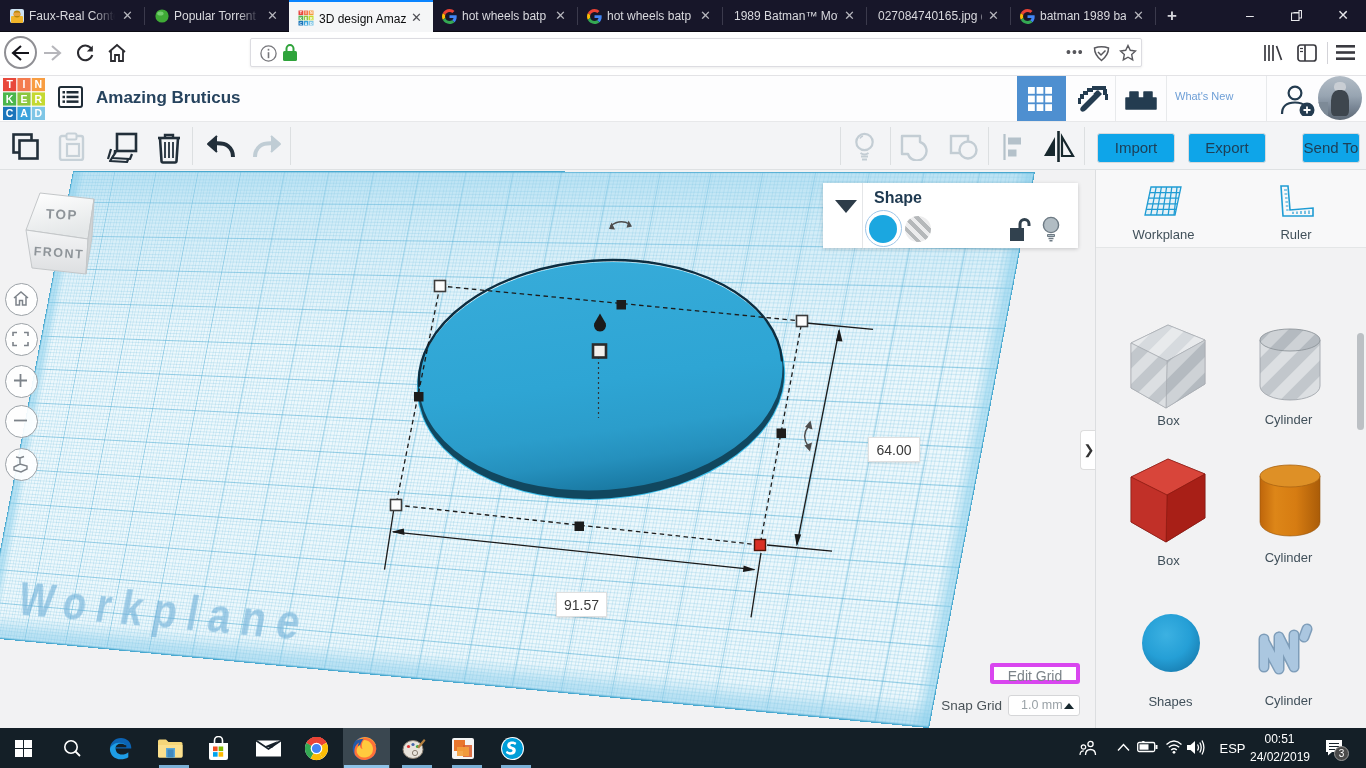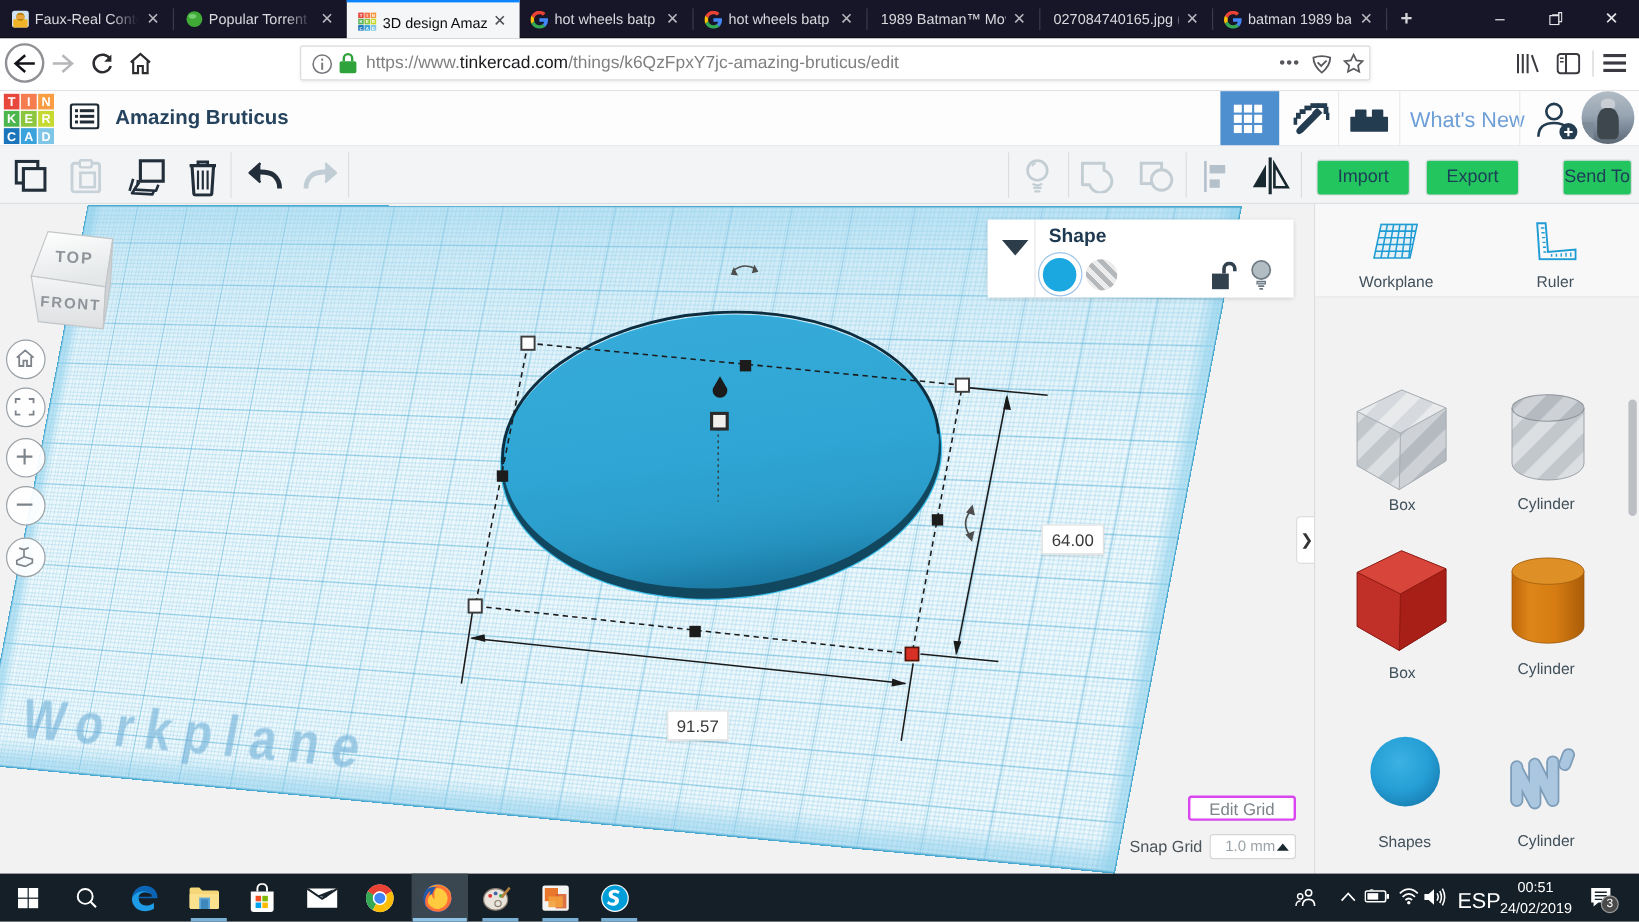--- a/index.html
+++ b/index.html
@@ -30,26 +30,26 @@
 #urlbar{position:absolute;left:250px;top:38px;width:892px;height:29px;background:#fff;border:1px solid #dcdce1;border-radius:2px;box-shadow:0 1px 3px rgba(0,0,0,.08)}
 .urltext{position:absolute;left:54px;top:6px;font-size:14.5px;color:#808083;white-space:nowrap}
 .urltext b{color:#1a1a1e;font-weight:normal}
 
 
 #tchead{position:absolute;left:0;top:76px;width:1366px;height:46px;background:#fdfdfe;border-bottom:1px solid #e7e8ea}
 #tclogo{position:absolute;left:3px;top:78px;width:42px;height:42px}
 #docname{position:absolute;left:96px;top:88px;font-size:17px;font-weight:bold;color:#26435e}
 .hsep{position:absolute;top:0;width:1px;height:45px;background:#e8eaec}
 #gridbtn{position:absolute;left:1017px;top:76px;width:49px;height:45px;background:#4e8fd0}
-#whatsnew{position:absolute;left:1175px;top:90px;font-size:18px;color:#6d9ed6}
+#whatsnew{position:absolute;left:1175px;top:90px;font-size:11px;color:#6d9ed6}
 
 
 #toolbar{position:absolute;left:0;top:122px;width:1366px;height:48px;background:#f3f4f6;border-bottom:1px solid #dee1e3}
 .tsep{position:absolute;top:5px;width:1px;height:38px;background:#dcdfe1}
-.tbtn{position:absolute;top:133px;height:30px;border:1px solid #d7dadd;border-radius:3px;background:#22c55e;color:#1d4058;font-size:15px;text-align:center;line-height:28px}
+.tbtn{position:absolute;top:133px;height:30px;border:1px solid #d7dadd;border-radius:3px;background:#0ea5e9;color:#1d4058;font-size:15px;text-align:center;line-height:28px}
 
 
 #canvas{position:absolute;left:0;top:170px;width:1095px;height:558px;background:#f2f2f3;overflow:hidden}
 #plane{position:absolute;left:0;top:-170px;width:1000px;height:470px;transform-origin:0 0;
 transform:matrix3d(0.795346, -0.026695, 0.000000, -0.000161, -0.190822, 0.991239, 0.000000, -0.000002, 0.000000, 0.000000, 1.000000, 0.000000, 73.000000, 171.000000, 0.000000, 1.000000);
 background:
  linear-gradient(0deg, rgba(170,215,238,0.18) 0 100%, rgba(170,215,238,0.18) 100%),
  linear-gradient(90deg, rgba(130,205,235,0.55) 0 5px, rgba(130,205,235,0) 14px),
  linear-gradient(270deg, rgba(130,205,235,0.55) 0 5px, rgba(130,205,235,0) 14px),
  linear-gradient(0deg, rgba(125,200,233,0.5) 0 6px, rgba(125,200,233,0.25) 14px, rgba(125,200,233,0) 24px),
@@ -61,21 +61,21 @@
  #fcffff;
 border:1px solid #49a8cf}
 #wmark{position:absolute;left:34px;top:400px;font-size:46px;font-weight:bold;color:rgba(110,175,215,0.6);letter-spacing:12px}
 
 
 .cbtn{position:absolute;width:33px;height:33px;border:1.5px solid #9aa0a5;border-radius:50%;background:rgba(255,255,255,0.92)}
 
 
 #shapepanel{position:absolute;left:823px;top:13px;width:255px;height:65px;background:#fff;box-shadow:0 1px 4px rgba(0,0,0,0.18)}
 
-#editgrid{position:absolute;left:990px;top:493px;width:90px;height:21px;background:#fff;border:2px solid #d946ef;border-radius:3px;color:#7b8389;font-size:14px;text-align:center;line-height:19px}
+#editgrid{position:absolute;left:990px;top:493px;width:90px;height:21px;background:#fff;border:4px solid #d946ef;border-radius:3px;color:#7b8389;font-size:14px;text-align:center;line-height:19px}
 #snaplbl{position:absolute;left:920px;top:528px;width:82px;text-align:right;font-size:13.5px;color:#4a5358}
 #snapdd{position:absolute;left:1008px;top:525px;width:72px;height:21px;background:#fff;border:1px solid #d5d6d8;border-radius:3px;color:#9aa2a7;font-size:12.5px;line-height:19px}
 #collapse{position:absolute;left:1080px;top:260px;width:17px;height:40px;background:#fff;border:1px solid #ddd;border-right:none;border-radius:4px 0 0 4px;color:#333;font-size:13px;text-align:center;line-height:38px;font-weight:normal}
 
 
 .dimlbl{position:absolute;background:#fff;border:1px solid #e0e0e0;color:#3a3a3a;font-size:14px;text-align:center;box-shadow:0 1px 2px rgba(0,0,0,0.12)}
 
 
 #rpanel{position:absolute;left:1095px;top:170px;width:271px;height:558px;background:#f2f2f3;border-left:1px solid #dcdee0}
 #rtop{position:absolute;left:0;top:0;width:271px;height:78px;background:#f8f8f9;border-bottom:1px solid #e4e6e7}
@@ -206,21 +206,20 @@
   <div id="urlbar">
     <svg class="abs" style="left:9px;top:6px" width="17" height="17" viewBox="0 0 17 17">
           <circle cx="8.5" cy="8.5" r="7.6" stroke="#77777c" fill="none" stroke-width="1.3"></circle>
           <rect x="7.7" y="7.2" width="1.6" height="6" fill="#77777c"></rect>
           <rect x="7.7" y="3.8" width="1.6" height="1.8" fill="#77777c"></rect>
         </svg>
     <svg class="abs" style="left:31px;top:5px" width="16" height="18" viewBox="0 0 16 18">
           <rect x="1" y="7" width="14" height="10" rx="1.5" fill="#2fa33b"></rect>
           <path d="M4.5 7 V4.6 A3.5 3.5 0 0 1 11.5 4.6 V7" stroke="#2fa33b" stroke-width="2" fill="none"></path>
         </svg>
-    <span class="urltext">https://www.<b>tinkercad.com</b>/things/k6QzFpxY7jc-amazing-bruticus/edit</span>
     <div class="abs" style="left:815px;top:11px;width:18px;height:5px;color:#57575c;font-size:14px;letter-spacing:1px;line-height:5px">•••</div>
     <svg class="abs" style="left:842px;top:6px" width="17" height="17" viewBox="0 0 17 17">
           <path d="M1.5 3 Q8.5 0.5 15.5 3 Q15.5 10 8.5 15.5 Q1.5 10 1.5 3 Z" fill="none" stroke="#59595e" stroke-width="1.5"></path>
           <path d="M5 7 L8 10 L12.5 5.5" fill="none" stroke="#59595e" stroke-width="1.5"></path>
         </svg>
     <svg class="abs" style="left:868px;top:5px" width="18" height="18" viewBox="0 0 18 18">
           <path d="M9 1.5 L11.3 6.3 L16.5 7 L12.7 10.6 L13.7 15.8 L9 13.2 L4.3 15.8 L5.3 10.6 L1.5 7 L6.7 6.3 Z" fill="none" stroke="#59595e" stroke-width="1.4"></path>
         </svg>
   </div>
   <svg class="abs" style="left:1263px;top:43px" width="22" height="20" viewBox="0 0 22 20">
@@ -715,21 +714,21 @@
           <path d="M1.5 5.5 Q9 -1.5 16.5 5.5" stroke-width="1.4"></path>
           <path d="M3.8 8.3 Q9 3.5 14.2 8.3" stroke-width="1.4"></path>
           <path d="M6.2 11 Q9 8.5 11.8 11" stroke-width="1.4"></path>
         </g>
         <circle cx="9" cy="13.3" r="1.4" fill="#fff"></circle>
       </svg>
   <svg class="abs" style="left:1186px;top:11px" width="19" height="17" viewBox="0 0 19 17">
         <path d="M1 6 H4.5 L9 2 V15 L4.5 11 H1 Z" fill="#fff"></path>
         <path d="M11.5 5.5 Q13.5 8.5 11.5 11.5 M13.8 3.5 Q16.6 8.5 13.8 13.5 M16 1.5 Q19.8 8.5 16 15.5" stroke="#fff" stroke-width="1.3" fill="none"></path>
       </svg>
-  <div class="trayt" style="left:1210px;top:13px;width:45px;font-size:18px">ESP</div>
+  <div class="trayt" style="left:1210px;top:13px;width:45px;font-size:13px">ESP</div>
   <div class="trayt" style="left:1252px;top:4px;width:55px">00:51</div>
   <div class="trayt" style="left:1244px;top:22px;width:72px">24/02/2019</div>
   <svg class="abs" style="left:1324px;top:11px" width="20" height="18" viewBox="0 0 20 18">
         <path d="M2 1 H18 V13 H8 L4 16.5 V13 H2 Z" fill="#fff"></path>
         <path d="M5 4.5 H15 M5 7.5 H15 M5 10.5 H11" stroke="#17222b" stroke-width="1.2"></path>
       </svg>
   <div class="abs" style="left:1334px;top:18px;width:15px;height:15px;border-radius:50%;background:#4a4a4a;border:1px solid #9a9a9a;color:#fff;font-size:10px;text-align:center;line-height:14px">3</div>
 </div>
 
 </div>

